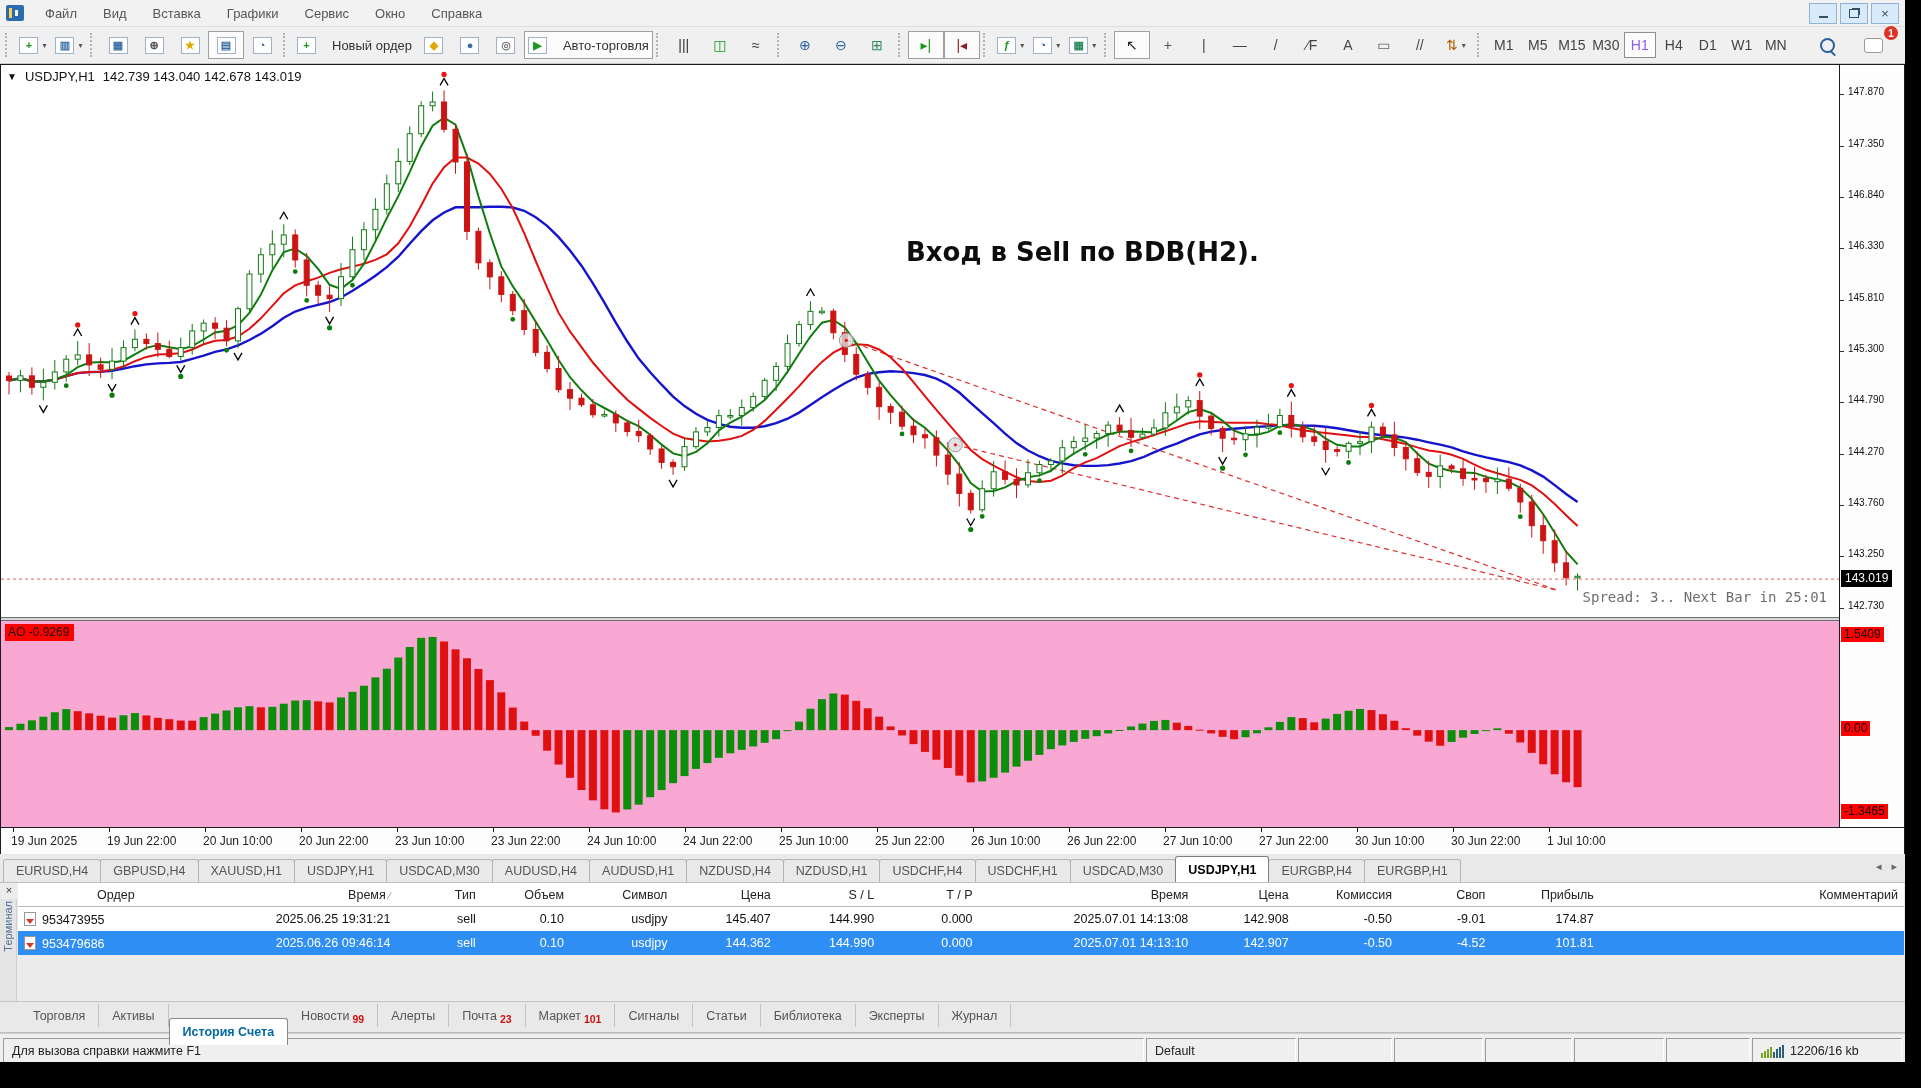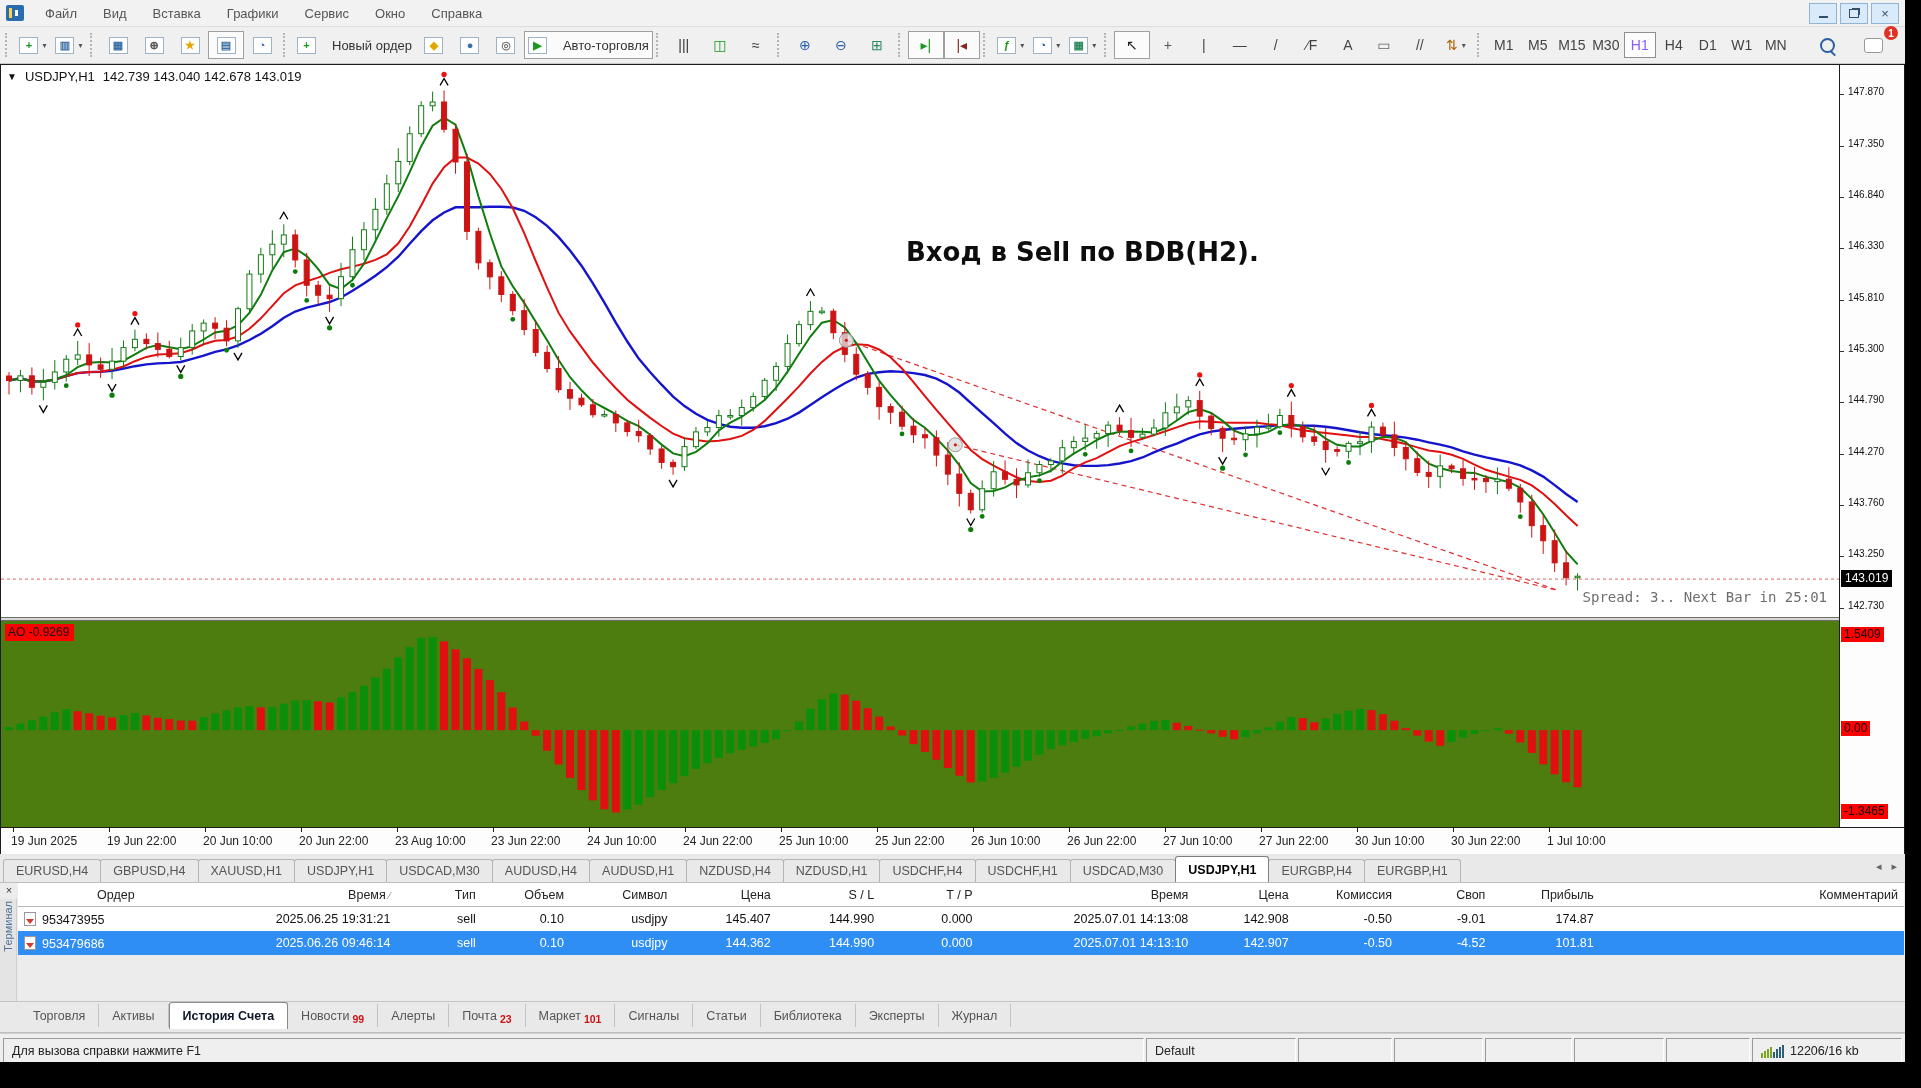--- a/index.html
+++ b/index.html
@@ -32,21 +32,21 @@
   .tb-right{margin-left:auto;display:flex;align-items:center;gap:10px;padding-right:14px;}
   .icon-search{width:11px;height:11px;border:2px solid #2a5fa5;border-radius:50%;position:relative;display:inline-block;}
   .icon-search::after{content:"";position:absolute;left:9px;top:10px;width:7px;height:2px;background:#2a5fa5;transform:rotate(45deg);transform-origin:0 0;}
   .icon-chat{width:17px;height:13px;border:1px solid #999;border-radius:3px;background:#fff;position:relative;display:inline-block;}
   .badge-red{position:absolute;right:-8px;top:-6px;width:14px;height:14px;border-radius:50%;background:#e03224;color:#fff;font-size:10px;font-weight:bold;display:flex;align-items:center;justify-content:center;}
 
   
   .chart-region{position:relative;width:1903px;height:788px;border:1px solid #1c1c1c;background:#fff;margin:0 0 0 0;}
   .plot-main{position:absolute;left:0;top:0;width:1838px;height:552px;background:#fff;}
   .panel-sep{position:absolute;left:0;top:552px;width:1838px;height:4px;background:#d8d8d8;border-top:1px solid #6f6f6f;border-bottom:1px solid #6f6f6f;box-sizing:border-box;}
-  .plot-ao{position:absolute;left:0;top:556px;width:1838px;height:206px;background:#4d7c0f;}
+  .plot-ao{position:absolute;left:0;top:556px;width:1838px;height:206px;background:#f9a8d4;}
   .time-axis{position:absolute;left:0;top:762px;width:1903px;height:26px;background:#fdfdfd;border-top:1px solid #1c1c1c;}
   .t-label{position:absolute;top:6px;font-size:12px;color:#222;white-space:nowrap;}
   .t-tick{position:absolute;top:0;width:1px;height:4px;background:#222;}
   .price-axis{position:absolute;right:0;top:0;width:64px;height:762px;background:#fdfdfd;border-left:1px solid #1c1c1c;}
   .axis-label{position:absolute;left:8px;font-size:10px;color:#111;}
   .axis-tick{position:absolute;left:0;width:4px;height:1px;background:#333;}
   .price-box{position:absolute;left:1px;background:#000;color:#fff;font-size:12px;padding:1px 4px 2px 4px;}
   .ao-axis-box{position:absolute;left:1px;background:#ff0000;color:#101010;font-size:12px;padding:0 3px 1px 3px;}
   .chart-title{position:absolute;left:6px;top:4px;font-size:13px;color:#111;display:flex;gap:8px;align-items:center;}
   .chart-title .dd{font-size:10px;color:#111;}
@@ -74,21 +74,21 @@
   .sort-glyph{color:#888;font-size:10px;margin-left:3px;}
   .doc-ico{display:inline-block;width:10px;height:12px;background:#fff;border:1px solid #999;position:relative;vertical-align:-2px;margin-right:6px;}
   .doc-ico::after{content:"";position:absolute;left:1px;bottom:1px;border-left:4px solid transparent;border-right:4px solid transparent;border-top:5px solid #d43a2a;}
   .summary-row{display:flex;align-items:center;height:24px;background:#cbcbcb;border-top:1px solid #adadad;margin-left:18px;width:1886px;box-sizing:border-box;font-weight:bold;font-size:12.5px;color:#111;position:relative;}
   .summary-dot{width:9px;height:9px;border:1px solid #8a8a8a;border-radius:50%;background:#e8e8e8;margin:0 8px 0 6px;}
   .summary-total{position:absolute;right:311px;font-weight:bold;}
 
   
   .term-tabs{height:30px;background:#e9e9e9;display:flex;align-items:flex-start;padding-left:20px;border-bottom:1px solid #bdbdbd;}
   .ttab{height:23px;margin-top:2px;display:flex;align-items:center;padding:0 13px;font-size:12.5px;color:#555;border-right:1px solid #c2c2c2;position:relative;}
-  .ttab.active{background:#fff;color:#0f172a;font-weight:bold;border:1px solid #8a8a8a;border-bottom:none;border-radius:3px 3px 0 0;height:26px;margin-top:0;z-index:2;}
+  .ttab.active{background:#fff;color:#0369a1;font-weight:bold;border:1px solid #8a8a8a;border-bottom:none;border-radius:3px 3px 0 0;height:26px;margin-top:16px;z-index:2;}
   .ttab .badge{color:#cc1111;font-size:10.5px;font-weight:bold;margin-left:3px;margin-top:6px;}
 
   
   .statusbar{height:34px;background:#efefef;border-top:1px solid #cfcfcf;display:flex;align-items:stretch;padding:0 2px;}
   .sb-cell{border:1px solid;border-color:#9a9a9a #ffffff #ffffff #9a9a9a;margin:4px 1px;display:flex;align-items:center;padding:0 8px;font-size:12.5px;color:#222;white-space:nowrap;overflow:hidden;}
   .sb-help{flex:1 1 auto;}
   .conn-bars{display:inline-flex;align-items:flex-end;gap:1px;margin-right:6px;height:14px;}
   .conn-bars i{display:block;width:2px;background:#7aa520;}
   .conn-bars i:nth-child(n+5){background:#2c5f7a;}
 </style>
@@ -742,21 +742,21 @@
     </div>
     <div class="time-axis" id="time-axis">
         <span class="t-label" style="left: 10px;">19 Jun 2025</span>
         <span class="t-tick" style="left: 12px;"></span>
         <span class="t-label" style="left: 106px;">19 Jun 22:00</span>
         <span class="t-tick" style="left: 108px;"></span>
         <span class="t-label" style="left: 202px;">20 Jun 10:00</span>
         <span class="t-tick" style="left: 204px;"></span>
         <span class="t-label" style="left: 298px;">20 Jun 22:00</span>
         <span class="t-tick" style="left: 300px;"></span>
-        <span class="t-label" style="left: 394px;">23 Aug 10:00</span>
+        <span class="t-label" style="left: 394px;">23 Jun 10:00</span>
         <span class="t-tick" style="left: 396px;"></span>
         <span class="t-label" style="left: 490px;">23 Jun 22:00</span>
         <span class="t-tick" style="left: 492px;"></span>
         <span class="t-label" style="left: 586px;">24 Jun 10:00</span>
         <span class="t-tick" style="left: 588px;"></span>
         <span class="t-label" style="left: 682px;">24 Jun 22:00</span>
         <span class="t-tick" style="left: 684px;"></span>
         <span class="t-label" style="left: 778px;">25 Jun 10:00</span>
         <span class="t-tick" style="left: 780px;"></span>
         <span class="t-label" style="left: 874px;">25 Jun 22:00</span>

